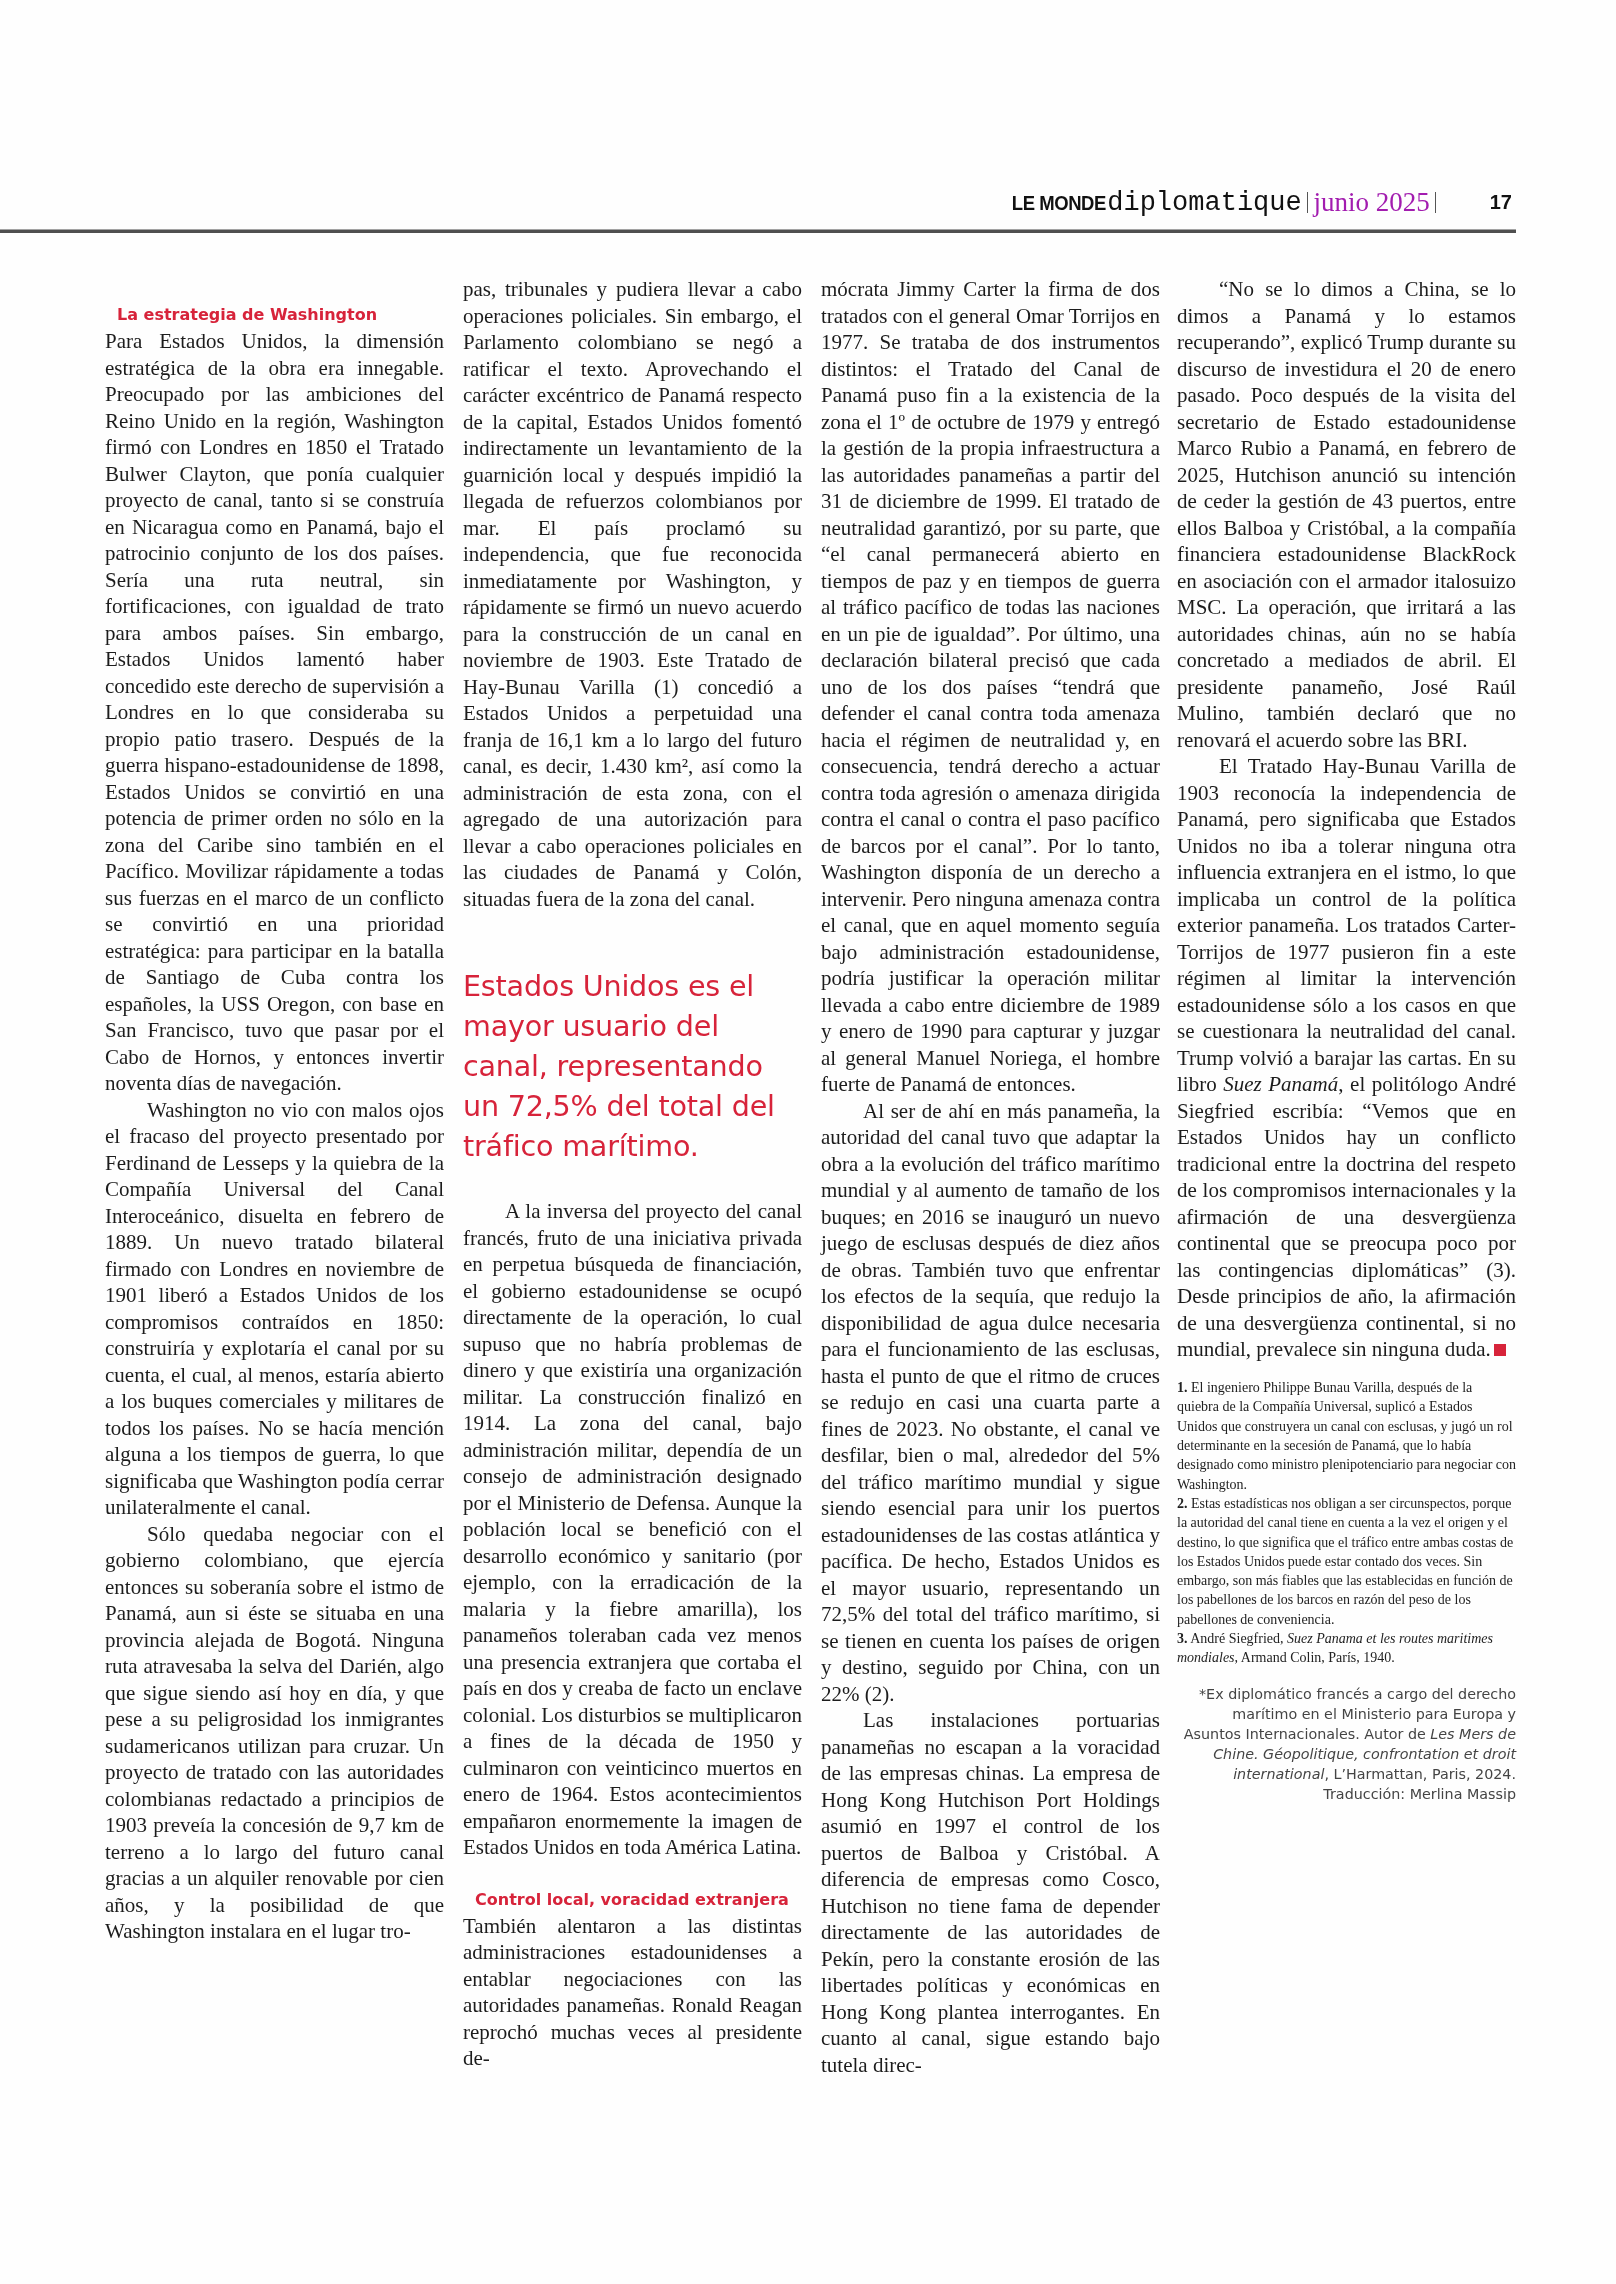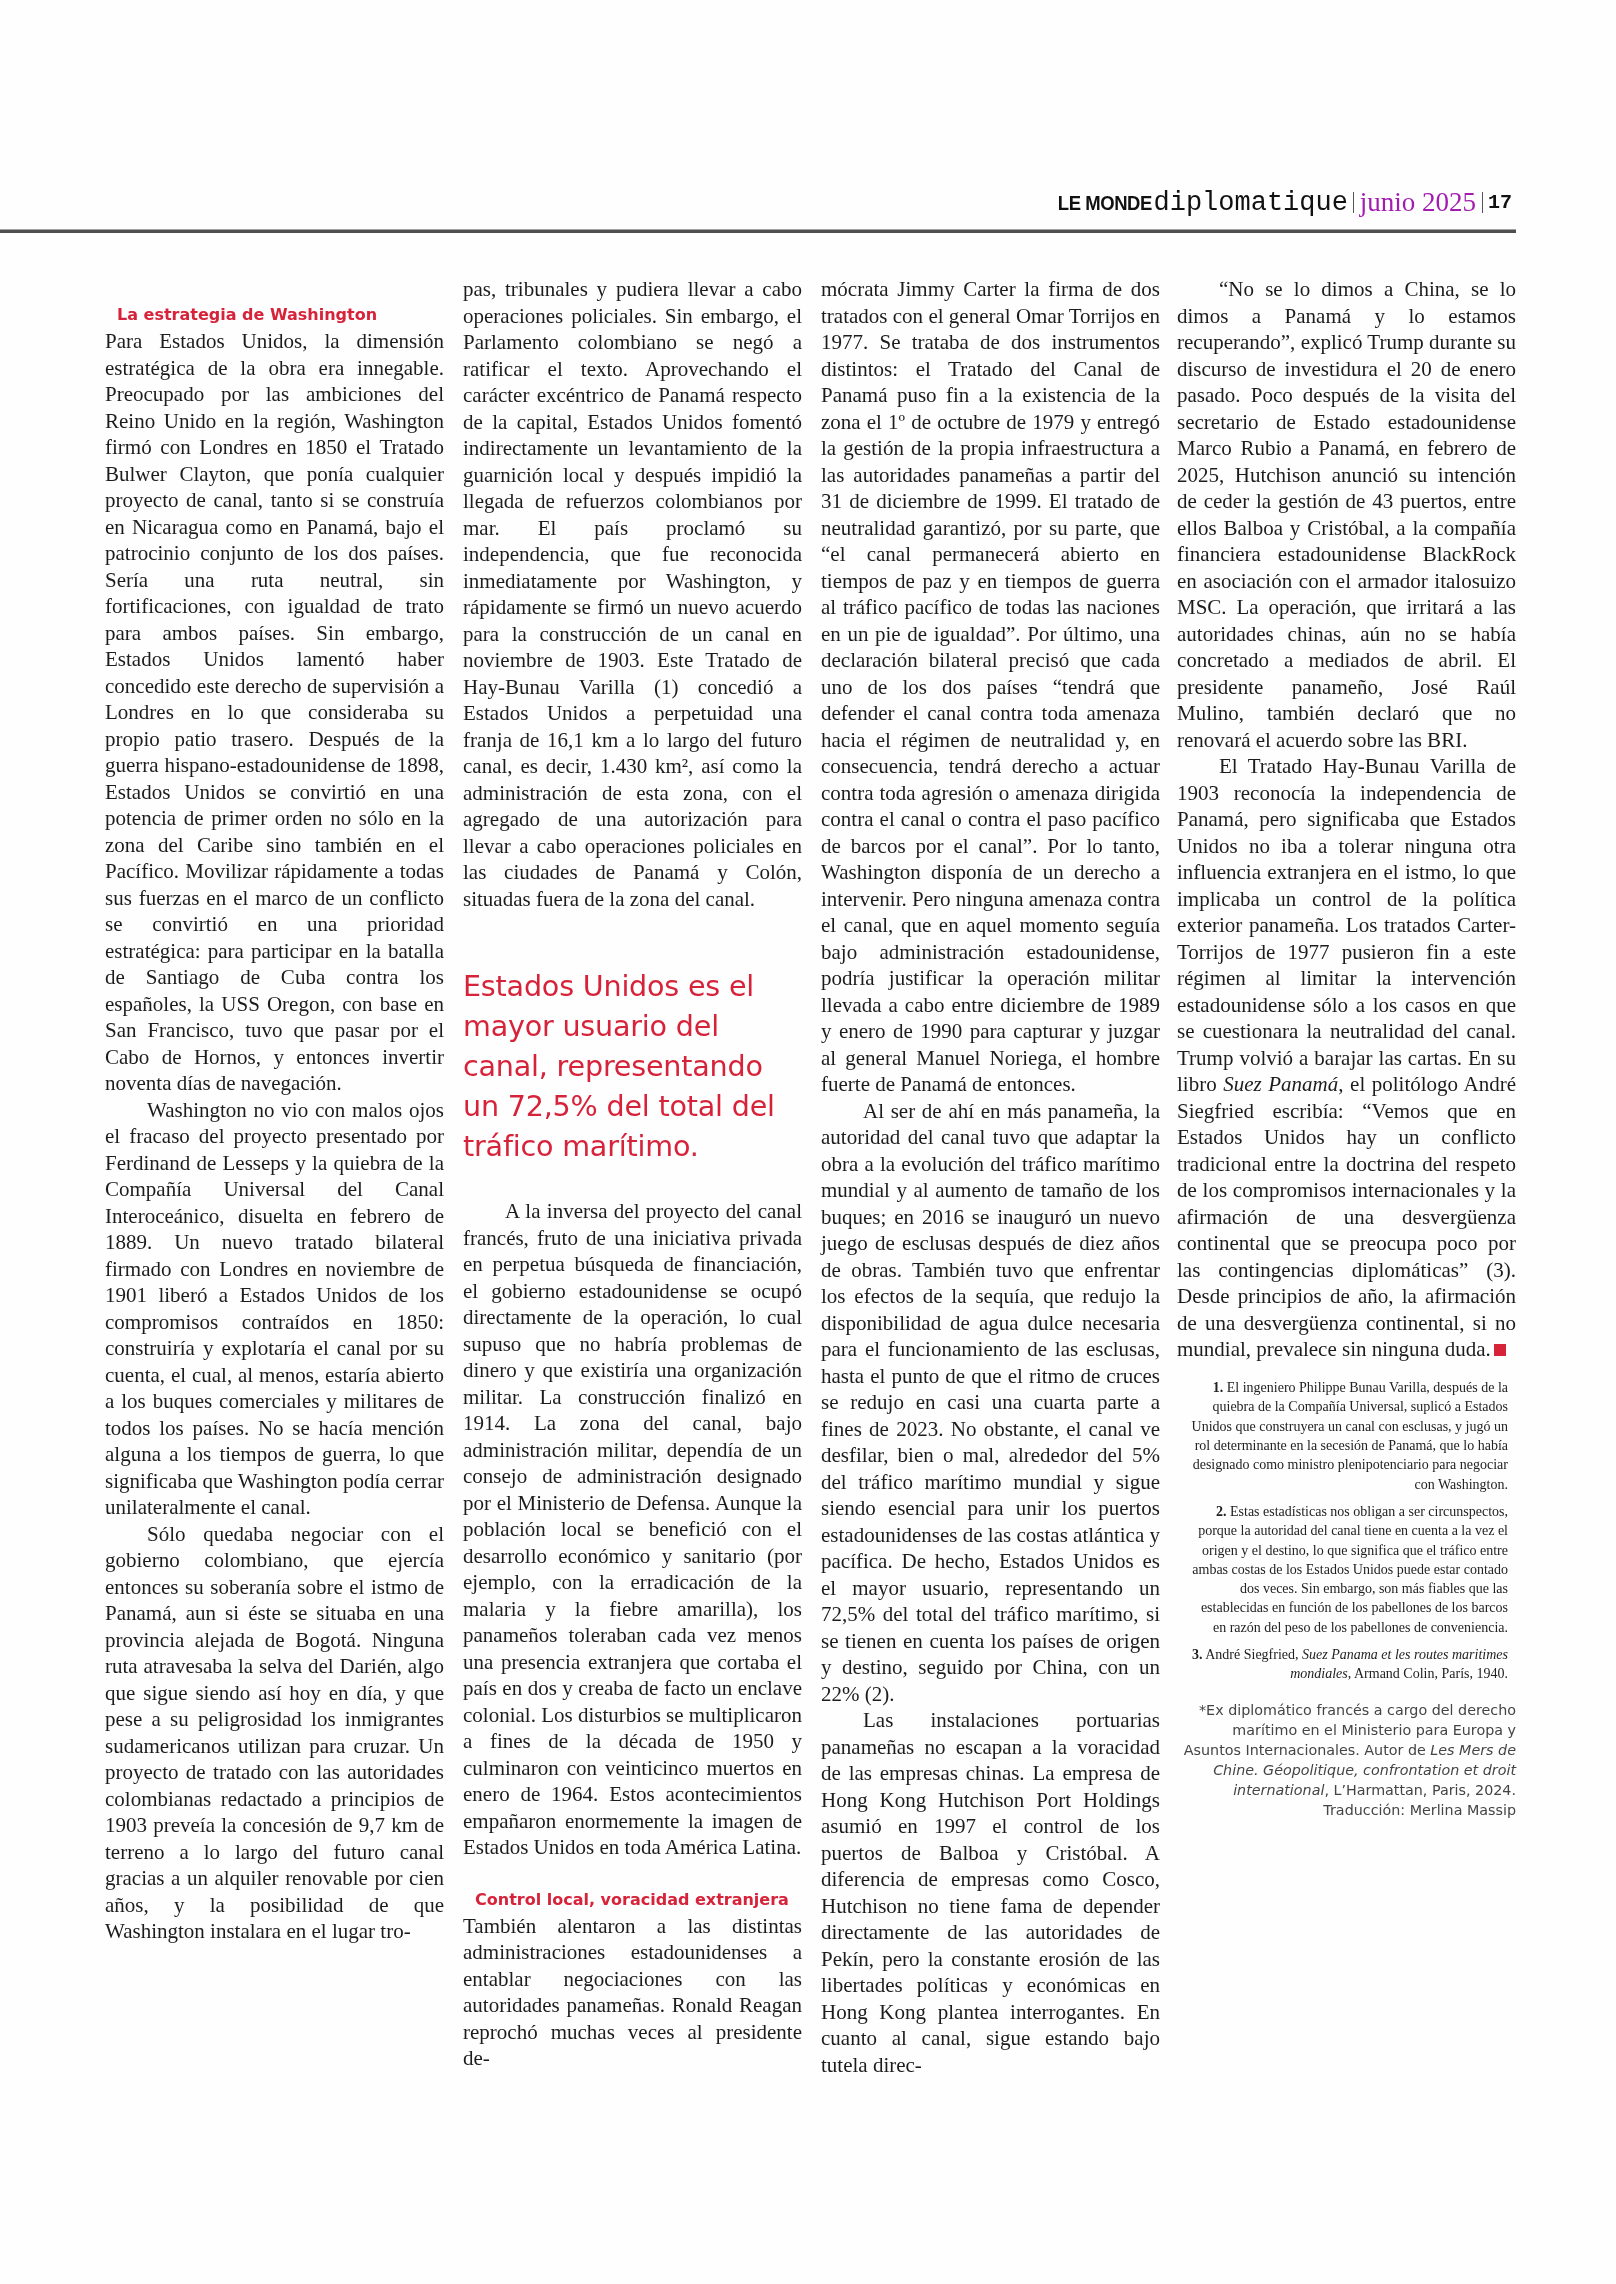--- a/index.html
+++ b/index.html
@@ -7,21 +7,21 @@
          font-family: "DejaVu Serif", "Liberation Serif", serif; color: #1c1c1c; }
   .masthead { position: absolute; top: 187px; right: 104px; display: flex; align-items: center;
               white-space: nowrap; }
   .mh-brand { font-family: "Liberation Sans", "DejaVu Sans", sans-serif; font-weight: bold;
               font-size: 21px; letter-spacing: -0.5px; color: #111; transform: scaleX(0.88);
               transform-origin: right; margin-right: 1.8px; }
   .mh-diplo { font-family: Liberation Mono, monospace; font-size: 27px; color: #111; }
   .mh-sep { display: inline-block; width: 0.9px; height: 21px; background: #555; margin: 0 5.5px;
             align-self: center; }
   .mh-date { font-family: "Liberation Serif", serif; font-size: 27px; color: #a21caf; }
-  .mh-page { font-family: Liberation Mono, monospace; font-weight: bold; font-size: 20px; color: #111; }
+  .mh-page { font-family: Liberation Sans, sans-serif; font-weight: bold; font-size: 20px; color: #111; margin-left: 48px; }
   .rule { position: absolute; left: 0; top: 229px; width: 1516px; height: 3.7px;
           border-top: 1.4px solid #a3a3a3; background: #4f4f4f; box-sizing: border-box; }
 
   .col { position: absolute; top: 276px; width: 339px; font-family: "Liberation Serif", serif;
          font-size: 21px; line-height: 26.5px; text-align: justify; hyphens: manual; }
   .col p { margin: 0; text-indent: 0; }
   .col p.ind { text-indent: 42px; }
   .c1 { left: 105px; }
   .c2 { left: 463px; }
   .c3 { left: 821px; }
@@ -29,21 +29,21 @@
 
   .subhead { font-family: "DejaVu Sans", "Liberation Sans", sans-serif; color: #d7233a;
              font-size: 16px; line-height: 26px; margin: 26px 0 0 12px; }
   .pullquote { font-family: "DejaVu Sans", "Liberation Sans", sans-serif; color: #d7233a;
                font-size: 28.6px; line-height: 40px; margin: 54px 0 32px 0; text-align: left;
                font-weight: 500; letter-spacing: -0.2px; }
   .endmark { display: inline-block; width: 12px; height: 12px; background: #d7233a; margin-left: 2.8px; }
 
   .notes { font-family: "Liberation Serif", serif; font-size: 14px; line-height: 19.3px;
            margin-top: 15.7px; text-align: left; color: #222; }
-  .notes p { margin: 8px; text-align: right; }
+  .notes p { margin: 0; }
   .notes b { font-weight: bold; }
   .bio { font-family: "DejaVu Sans", "Liberation Sans", sans-serif; font-size: 14.3px;
          line-height: 20px; margin-top: 16.6px; color: #444; text-align: right; }
   .bio p { margin: 0; }
   i { font-style: italic; }
 </style>
 </head>
 <body>
 
 <header class="masthead">

